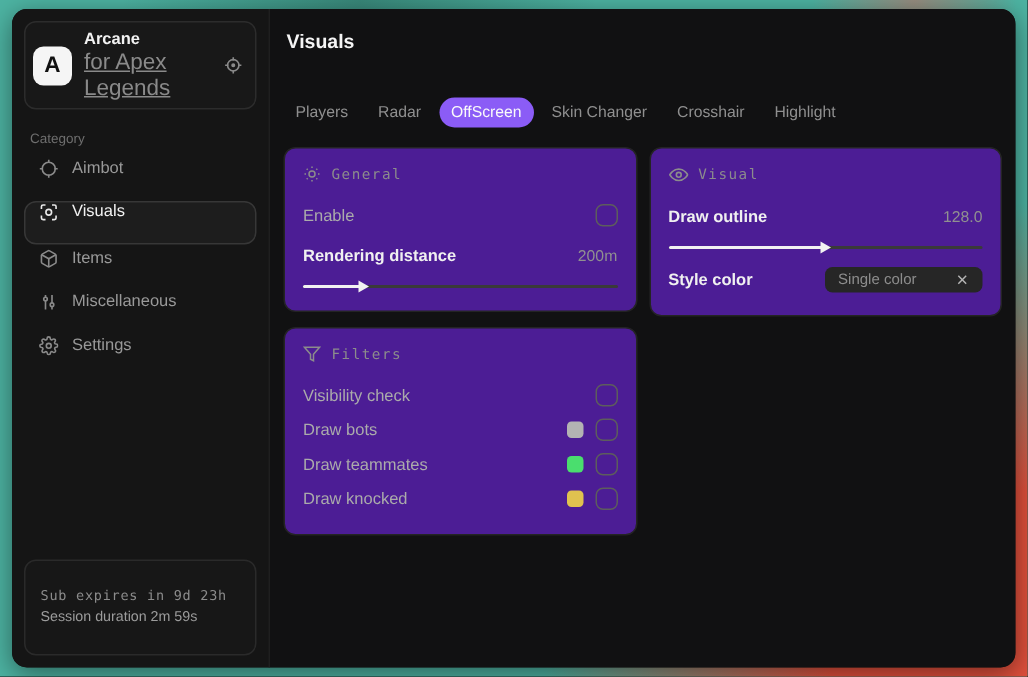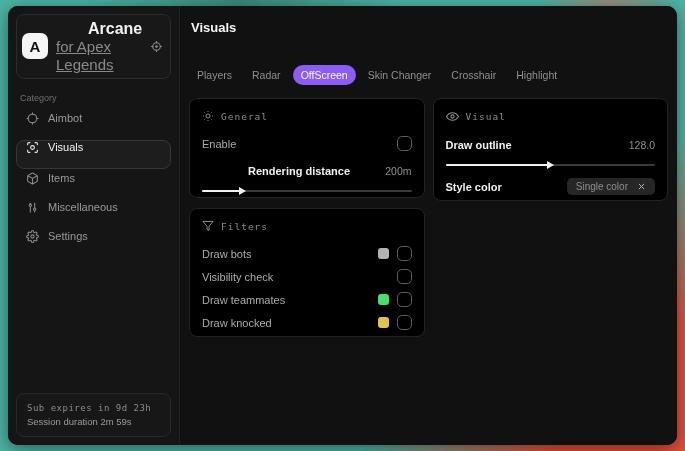--- a/index.html
+++ b/index.html
@@ -28,58 +28,58 @@
     display:flex; align-items:center; gap:8px;
     border:1px solid #2c2c2c; border-radius:8px; padding:5px 8px 5px 5px;
     background:#181818;
   }
   .logo-badge {
     width:26px; height:26px; border-radius:7px; background:#f5f5f5;
     color:#111; font-weight:bold; font-size:15px;
     display:flex; align-items:center; justify-content:center; flex:0 0 26px;
   }
   .logo-meta { flex:1; line-height:1.15; }
-  .logo-title { color:#f2f2f2; font-size:16px; font-weight:bold;margin-left:32px; }
+  .logo-title { color:#f2f2f2; font-size:11px; font-weight:bold; }
   .logo-sub { color:#8a8a8a; font-size:15px;text-decoration:underline; }
   .logo-action { color:#8a8a8a; display:flex; align-items:center; }
   .cat-label { color:#6e6e6e; font-size:9px; margin:14px 4px 8px 4px; }
   .nav { display:flex; flex-direction:column; gap:2px; }
   .nav-item {
     display:flex; align-items:flex-start; gap:9px; height:27px;
     padding:0 9px; border-radius:8px; border:1px solid transparent;
     color:#999; font-size:11px; cursor:pointer;
   }
   .nav-item .nv-ic { display:flex; align-items:center; color:#8a8a8a; }
   .nav-item.active {
     background:#1d1d1d; border-color:#373737; color:#f2f2f2; height:29px;
   }
   .nav-item.active .nv-ic { color:#e8e8e8; }
   .sb-footer {
     margin-top:auto; border:1px solid #2a2a2a; border-radius:8px;
-    padding:9px 10px; background:#171717;
+    padding:19px 10px; background:#171717;
   }
   .sb-footer .l1 {
     font-family:"DejaVu Sans Mono", monospace; font-size:9px;
     color:#8c8c8c; letter-spacing:.5px; margin-bottom:3px; white-space:nowrap;
   }
   .sb-footer .l2 { font-size:9.5px; color:#9c9c9c; white-space:nowrap; }
   
   .main { flex:1; background:#111112; padding:14px 9px 10px 9px; display:flex; flex-direction:column; }
   .page-title { color:#f5f5f5; font-size:13px; font-weight:bold; margin-left:2px; }
   .tabs { display:flex; align-items:center; gap:4px; margin-top:30px; }
   .tab {
     color:#8f8f8f; font-size:10.5px; padding:4px 8px; border-radius:99px;
     cursor:pointer; white-space:nowrap;
   }
   .tab.active { background:#8b5cf6; color:#fafafa; }
   .content { display:flex; gap:8px; margin-top:13px; align-items:flex-start; }
   .col { display:flex; flex-direction:column; gap:10px; flex:1; }
   .panel {
-    background:#000000; border:1px solid #242424; border-radius:8px;
-    padding:11px 12px 3px 12px;
+    background:#4c1d95; border:1px solid #242424; border-radius:8px;
+    padding:11px 12px 13px 12px;
   }
   .panel-head {
     display:flex; align-items:center; gap:7px; color:#8c8c8c;
     font-family:"DejaVu Sans Mono", monospace; font-size:9.5px;
     letter-spacing:1px; margin-bottom:11px;
   }
   .row {
     display:flex; align-items:center; justify-content:space-between;
     min-height:21px; margin-top:2px;
   }
@@ -93,21 +93,21 @@
   }
   .swatch { width:11px; height:11px; border-radius:3px; cursor:pointer; }
   .slider { position:relative; height:2px; background:#3a3a3a; border-radius:2px; margin:9px 0 2px 0; cursor:pointer; }
   .slider-fill { position:absolute; left:0; top:0; height:2px; background:#f2f2f2; border-radius:2px; }
   .slider-fill::after {
     content:""; position:absolute; right:-2px; top:-3.5px;
     border-left:7px solid #f2f2f2; border-top:4.5px solid transparent;
     border-bottom:4.5px solid transparent;
   }
   .select-pill {
-    display:flex; align-items:center; gap:9px; background:#262626;
+    display:flex; align-items:center; gap:26px; background:#262626;
     border-radius:5px; padding:3px 9px; cursor:pointer;
   }
   .select-pill .sel-text { color:#8d8d8d; font-size:10px; }
   .select-pill .x { color:#b5b5b5; font-size:10px; line-height:1; display:flex; }
   svg { display:block; }
 </style>
 </head>
 <body>
 
 <div class="window">
@@ -226,48 +226,48 @@
                 <line x1="4.9" y1="19.1" x2="6.3" y2="17.7"></line>
                   <line x1="17.7" y1="6.3" x2="19.1" y2="4.9"></line>
               </svg>
             </span>
             <span>General</span>
           </div>
           <div class="row">
             <span class="row-label">Enable</span>
             <span class="checkbox"></span>
           </div>
-          <div class="row" style="margin-top:6px;margin-left:46px;">
+          <div class="row" style="margin-top:6px;">
             <span class="row-label strong">Rendering distance</span>
             <span class="row-value">200m</span>
           </div>
           <div class="slider">
             <div class="slider-fill" style="width: 20%;"></div>
           </div>
         </div>
 
         <div class="panel">
           <div class="panel-head">
             <span>
               <svg width="12" height="12" viewBox="0 0 24 24" fill="none" stroke="currentColor" stroke-width="2">
                 <polygon points="22 3 2 3 10 12.5 10 19 14 21 14 12.5 22 3"></polygon>
               </svg>
             </span>
             <span>Filters</span>
           </div>
           <div class="row">
+            <span class="row-label">Visibility check</span>
+            <span class="checkbox"></span>
+          </div>
+          <div class="row">
             <span class="row-label">Draw bots</span>
             <span class="row-right">
               <span class="swatch" style="background-color: rgb(179, 179, 179);"></span>
               <span class="checkbox"></span>
             </span>
-          </div>
-          <div class="row">
-            <span class="row-label">Visibility check</span>
-            <span class="checkbox"></span>
           </div>
           <div class="row">
             <span class="row-label">Draw teammates</span>
             <span class="row-right">
               <span class="swatch" style="background-color: rgb(74, 222, 110);"></span>
               <span class="checkbox"></span>
             </span>
           </div>
           <div class="row">
             <span class="row-label">Draw knocked</span>

